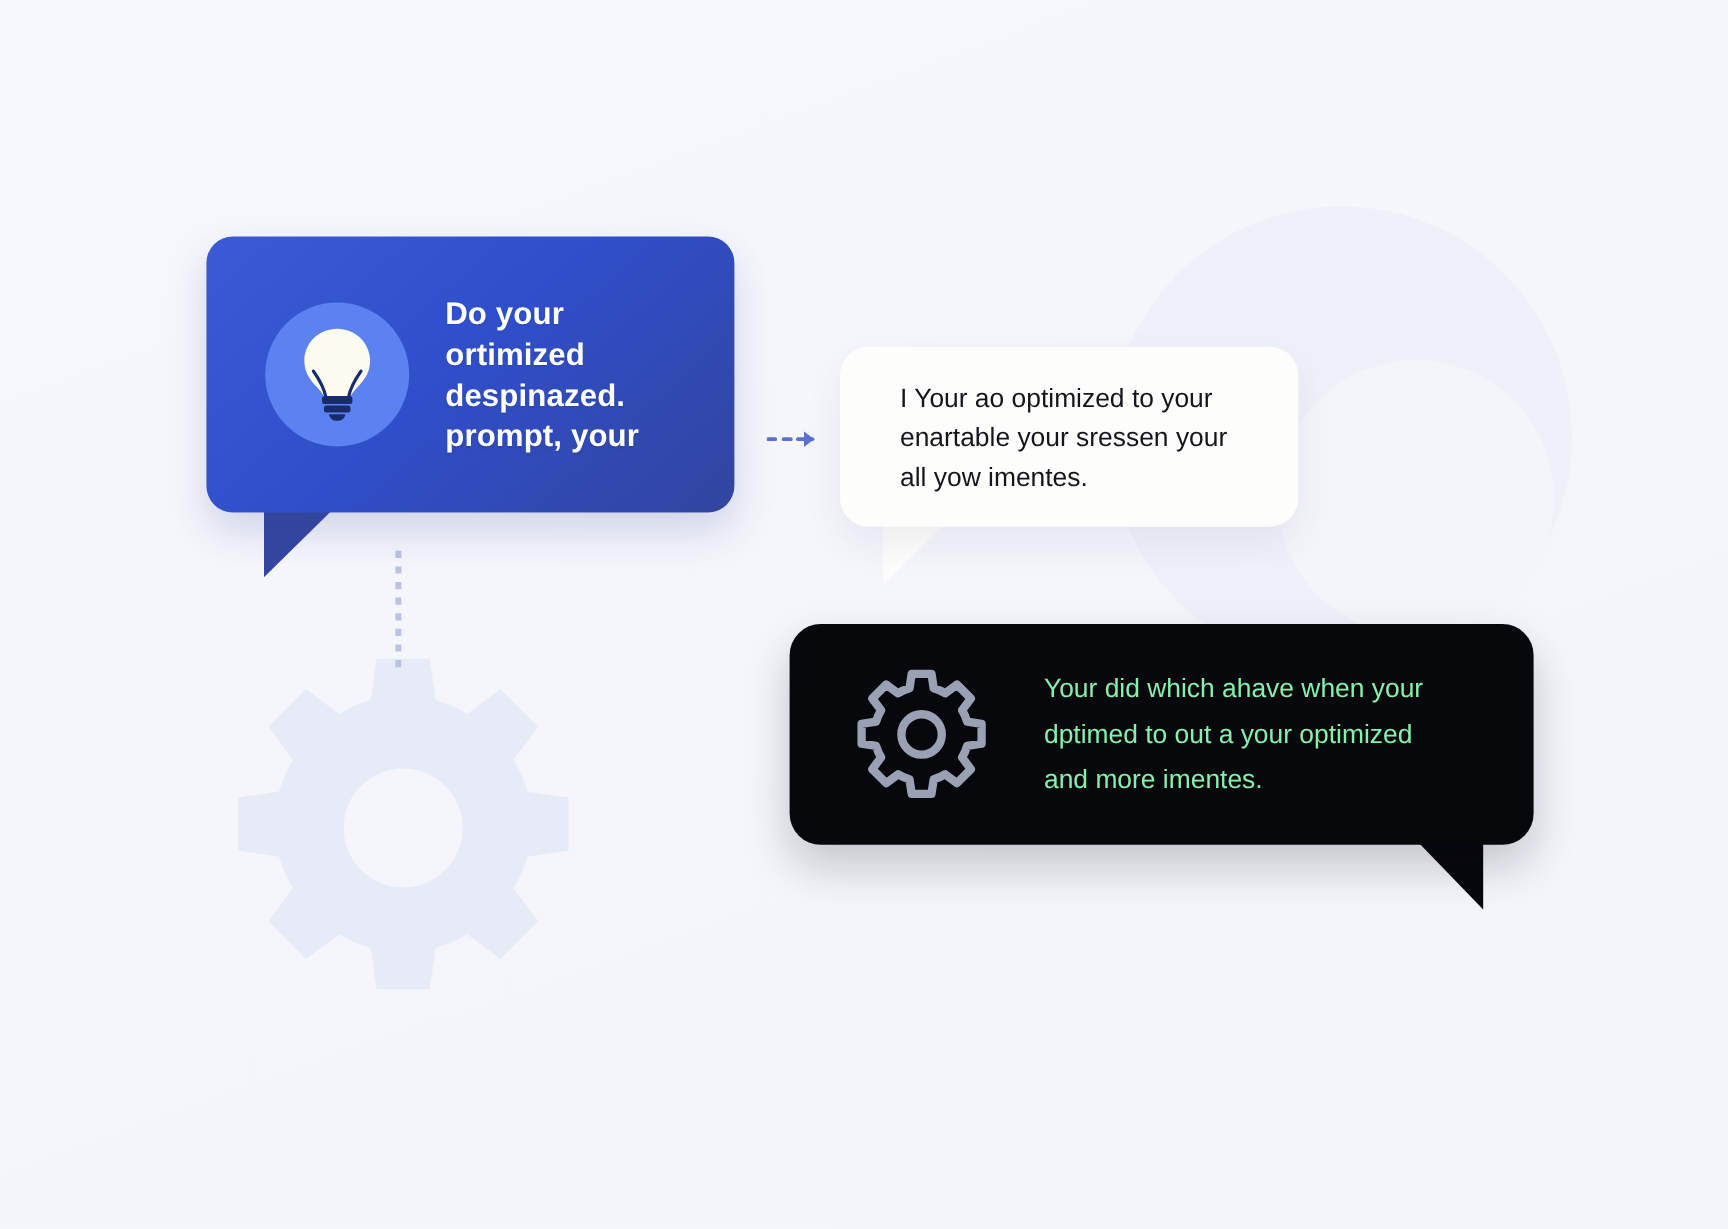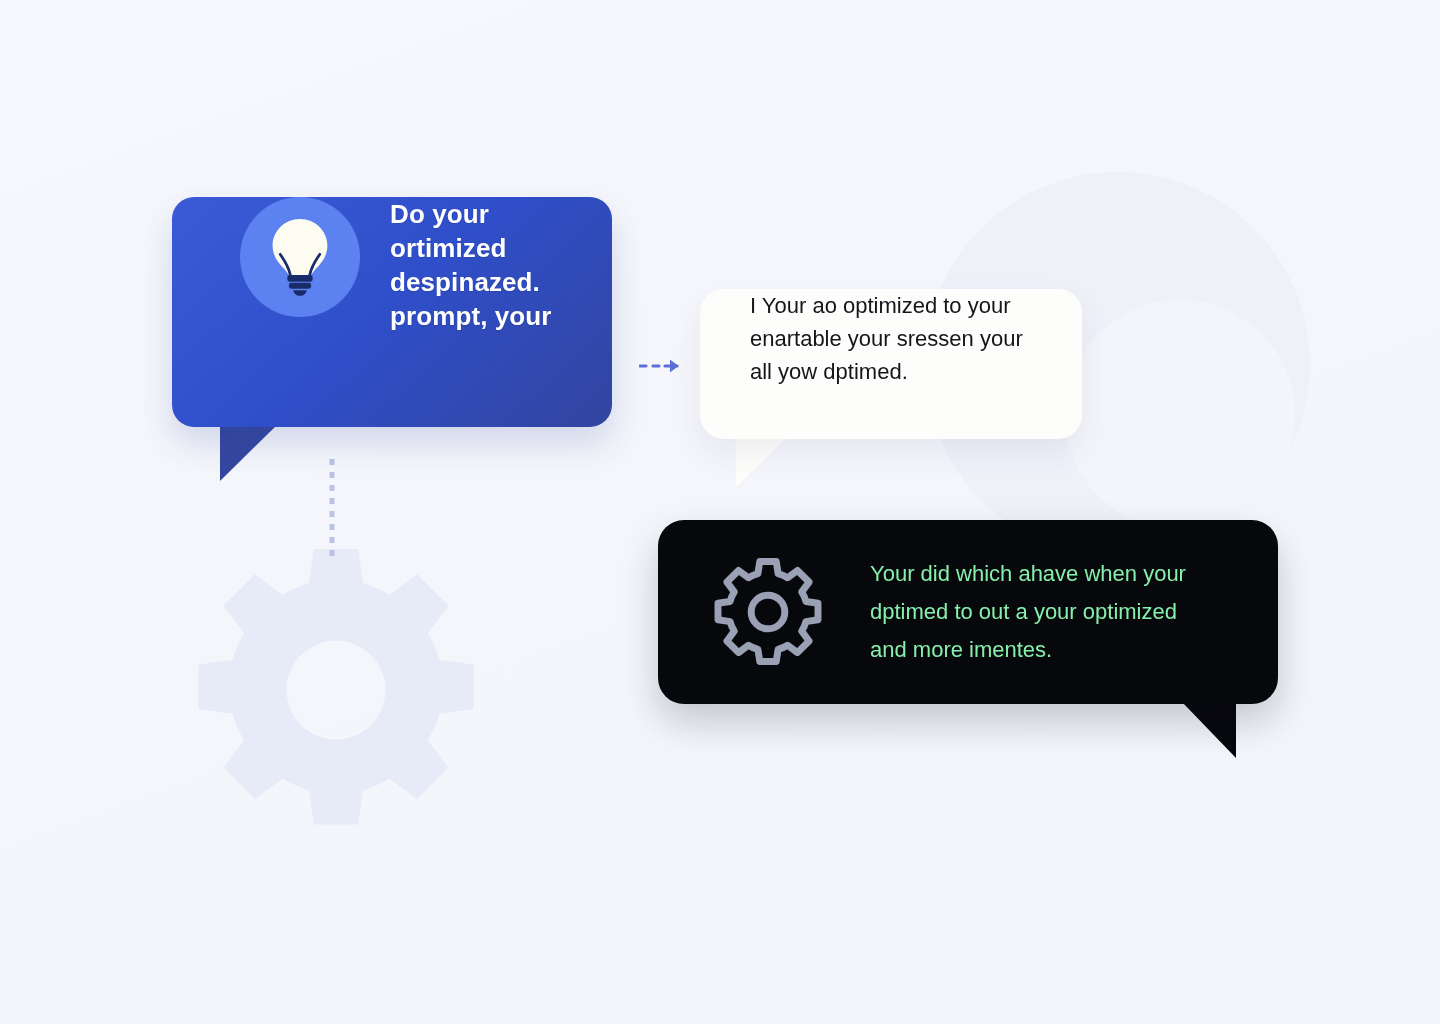--- a/index.html
+++ b/index.html
@@ -76,21 +76,22 @@
   .bubble-blue {
     position: absolute;
     left: 172px;
     top: 197px;
     width: 440px;
     height: 230px;
     border-radius: 22px;
     background: linear-gradient(138deg, #3b5ad6 0%, #2f4ec9 48%, #32459f 100%);
     box-shadow: 0 16px 34px rgba(40, 60, 150, 0.18);
     display: flex;
-    padding: 0 34px 0 68px;
+    align-items: center;
+    padding: 0 34px 0 49px;
     box-sizing: border-box;
     gap: 30px;
   }
   .bubble-blue-tail {
     position: absolute;
     left: 220px;
     top: 424px;
     width: 60px;
     height: 58px;
   }
@@ -121,20 +122,21 @@
   .bubble-white {
     position: absolute;
     left: 700px;
     top: 289px;
     width: 382px;
     height: 150px;
     border-radius: 24px;
     background: #fdfdfb;
     box-shadow: 0 14px 30px rgba(60, 70, 120, 0.08);
     display: flex;
+    align-items: center;
     padding: 0 36px 0 50px;
     box-sizing: border-box;
   }
   .bubble-white-tail {
     position: absolute;
     left: 736px;
     top: 436px;
     width: 54px;
     height: 52px;
   }
@@ -239,21 +241,21 @@
   <div class="bubble-white-tail">
     <svg width="54" height="52" viewBox="0 0 54 52" xmlns="http://www.w3.org/2000/svg" aria-hidden="true">
       <path d="M0 0 L52 0 L0 51 Z" fill="#fdfdfb"></path>
     </svg>
   </div>
 
   <div class="bubble-white">
     <div class="white-text">
       <div>I Your ao optimized to your</div>
       <div>enartable your sressen your</div>
-      <div>all yow dptimed.</div>
+      <div>all yow imentes.</div>
     </div>
   </div>
 
   <div class="bubble-black-tail">
     <svg width="56" height="57" viewBox="0 0 56 57" xmlns="http://www.w3.org/2000/svg" aria-hidden="true">
       <path d="M0 0 L54 0 L54 56 Z" fill="#07080c"></path>
     </svg>
   </div>
 
   <div class="bubble-black">

